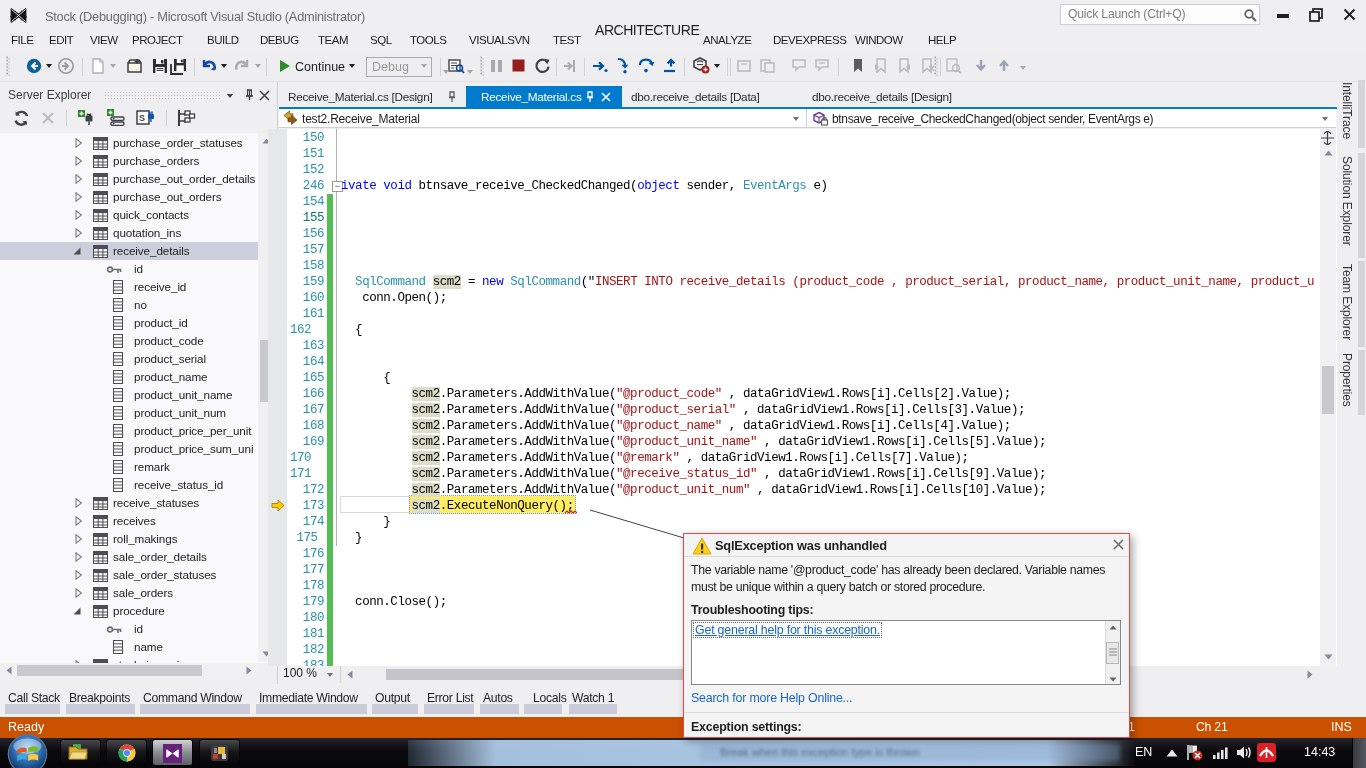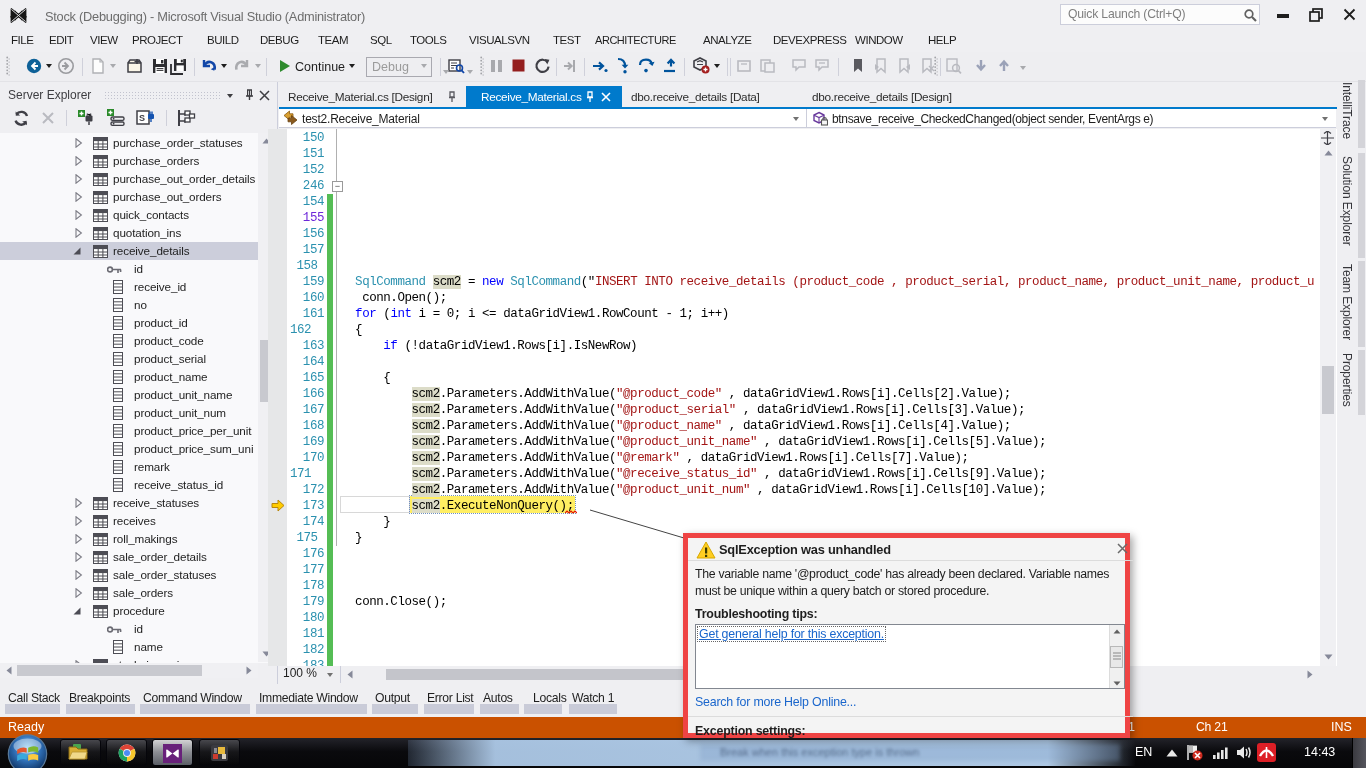--- a/index.html
+++ b/index.html
@@ -41,21 +41,21 @@
 <div class="abs" style="left:49px;top:34px;color:#1e1e1e;font-size:11.5px;letter-spacing:-0.45px">EDIT</div>
 <div class="abs" style="left:90px;top:34px;color:#1e1e1e;font-size:11.5px;letter-spacing:-0.45px">VIEW</div>
 <div class="abs" style="left:132px;top:34px;color:#1e1e1e;font-size:11.5px;letter-spacing:-0.45px">PROJECT</div>
 <div class="abs" style="left:207px;top:34px;color:#1e1e1e;font-size:11.5px;letter-spacing:-0.45px">BUILD</div>
 <div class="abs" style="left:260px;top:34px;color:#1e1e1e;font-size:11.5px;letter-spacing:-0.45px">DEBUG</div>
 <div class="abs" style="left:318px;top:34px;color:#1e1e1e;font-size:11.5px;letter-spacing:-0.45px">TEAM</div>
 <div class="abs" style="left:370px;top:34px;color:#1e1e1e;font-size:11.5px;letter-spacing:-0.45px">SQL</div>
 <div class="abs" style="left:410px;top:34px;color:#1e1e1e;font-size:11.5px;letter-spacing:-0.45px">TOOLS</div>
 <div class="abs" style="left:469px;top:34px;color:#1e1e1e;font-size:11.5px;letter-spacing:-0.45px">VISUALSVN</div>
 <div class="abs" style="left:553px;top:34px;color:#1e1e1e;font-size:11.5px;letter-spacing:-0.45px">TEST</div>
-<div class="abs" style="left:595px;top:34px;color:#1e1e1e;font-size:11px;letter-spacing:-0.45px">ARCHITECTURE</div>
+<div class="abs" style="left:595px;top:22px;color:#1e1e1e;font-size:14px;letter-spacing:-0.45px">ARCHITECTURE</div>
 <div class="abs" style="left:703px;top:34px;color:#1e1e1e;font-size:11.5px;letter-spacing:-0.45px">ANALYZE</div>
 <div class="abs" style="left:773px;top:34px;color:#1e1e1e;font-size:11.5px;letter-spacing:-0.45px">DEVEXPRESS</div>
 <div class="abs" style="left:855px;top:34px;color:#1e1e1e;font-size:11.5px;letter-spacing:-0.45px">WINDOW</div>
 <div class="abs" style="left:928px;top:34px;color:#1e1e1e;font-size:11.5px;letter-spacing:-0.45px">HELP</div>
 <div class="abs" style="left:0;top:52px;width:1366px;height:30px;background:#eeeef1;border-bottom:1px solid #e3e3e7"></div>
 <svg class="abs" style="left:6px;top:56px" width="4" height="21" viewBox="0 0 4 21">
     <circle cx="1.2" cy="1.5" r="0.9" fill="#a2a3a7"></circle>
     <circle cx="3.2" cy="3.0" r="0.9" fill="#cfcfd3"></circle>
     <circle cx="1.2" cy="4.7" r="0.9" fill="#a2a3a7"></circle>
     <circle cx="3.2" cy="6.2" r="0.9" fill="#cfcfd3"></circle>
@@ -567,36 +567,36 @@
   </svg>
 <div class="abs" style="left:832px;top:112px;color:#1e1e1e;letter-spacing:-0.35px">btnsave_receive_CheckedChanged(object sender, EventArgs e)</div>
 <div class="caret" style="left:1322px;top:117px;border-top-color:#717171"></div>
 <div class="abs" style="left:268px;top:129px;width:1233px;height:537px;background:#fff;overflow:hidden" id="code">
 <div class="abs" style="left:0;top:0;width:19px;height:537px;background:#e6e7e8"></div>
 <div class="abs mono" style="left:22px;top:1px;width:34px;text-align:right;color:#2b91af">150</div>
 <div class="abs mono" style="left:22px;top:17px;width:34px;text-align:right;color:#2b91af">151</div>
 <div class="abs mono" style="left:22px;top:33px;width:34px;text-align:right;color:#2b91af">152</div>
 <div class="abs mono" style="left:22px;top:49px;width:34px;text-align:right;color:#2b91af">246</div>
 <div class="abs mono" style="left:22px;top:65px;width:34px;text-align:right;color:#2b91af">154</div>
-<div class="abs mono" style="left:22px;top:81px;width:34px;text-align:right;color:#6d28d9">155</div>
+<div class="abs mono" style="left:22px;top:81px;width:34px;text-align:right;color:#0f766e">155</div>
 <div class="abs mono" style="left:22px;top:97px;width:34px;text-align:right;color:#2b91af">156</div>
 <div class="abs mono" style="left:22px;top:113px;width:34px;text-align:right;color:#2b91af">157</div>
-<div class="abs mono" style="left:22px;top:129px;width:34px;text-align:center;color:#2b91af">158</div>
+<div class="abs mono" style="left:22px;top:129px;width:34px;text-align:right;color:#2b91af">158</div>
 <div class="abs mono" style="left:22px;top:145px;width:34px;text-align:right;color:#2b91af">159</div>
 <div class="abs mono" style="left:22px;top:161px;width:34px;text-align:right;color:#2b91af">160</div>
 <div class="abs mono" style="left:22px;top:177px;width:34px;text-align:right;color:#2b91af">161</div>
 <div class="abs mono" style="left:22px;top:193px;width:34px;text-align:left;color:#2b91af">162</div>
 <div class="abs mono" style="left:22px;top:209px;width:34px;text-align:right;color:#2b91af">163</div>
 <div class="abs mono" style="left:22px;top:225px;width:34px;text-align:right;color:#2b91af">164</div>
 <div class="abs mono" style="left:22px;top:241px;width:34px;text-align:right;color:#2b91af">165</div>
 <div class="abs mono" style="left:22px;top:257px;width:34px;text-align:right;color:#2b91af">166</div>
 <div class="abs mono" style="left:22px;top:273px;width:34px;text-align:right;color:#2b91af">167</div>
 <div class="abs mono" style="left:22px;top:289px;width:34px;text-align:right;color:#2b91af">168</div>
 <div class="abs mono" style="left:22px;top:305px;width:34px;text-align:right;color:#2b91af">169</div>
-<div class="abs mono" style="left:22px;top:321px;width:34px;text-align:right;color:#2b91af">170</div>
+<div class="abs mono" style="left:22px;top:321px;width:34px;text-align:left;color:#2b91af">170</div>
 <div class="abs mono" style="left:22px;top:337px;width:34px;text-align:left;color:#2b91af">171</div>
 <div class="abs mono" style="left:22px;top:353px;width:34px;text-align:right;color:#2b91af">172</div>
 <div class="abs mono" style="left:22px;top:369px;width:34px;text-align:right;color:#2b91af">173</div>
 <div class="abs mono" style="left:22px;top:385px;width:34px;text-align:right;color:#2b91af">174</div>
 <div class="abs mono" style="left:22px;top:401px;width:34px;text-align:center;color:#2b91af">175</div>
 <div class="abs mono" style="left:22px;top:417px;width:34px;text-align:right;color:#2b91af">176</div>
 <div class="abs mono" style="left:22px;top:433px;width:34px;text-align:right;color:#2b91af">177</div>
 <div class="abs mono" style="left:22px;top:449px;width:34px;text-align:right;color:#2b91af">178</div>
 <div class="abs mono" style="left:22px;top:465px;width:34px;text-align:right;color:#2b91af">179</div>
 <div class="abs mono" style="left:22px;top:481px;width:34px;text-align:right;color:#2b91af">180</div>
@@ -605,25 +605,24 @@
 <div class="abs mono" style="left:22px;top:529px;width:34px;text-align:right;color:#2b91af">183</div>
 <div class="abs" style="left:59px;top:65px;width:6px;height:472px;background:#55bd55"></div>
 <div class="abs" style="left:72px;top:367px;width:70px;height:17px;background:#fff;border:1px solid #d8d8d8"></div>
 <div class="abs" style="left:142px;top:367px;width:165px;height:17px;background:#ffee62;outline:1px dotted #7090c0"></div>
 <svg class="abs" style="left:3px;top:370px" width="14" height="13">
       <path d="M1,4.5 L7,4.5 L7,1 L13,6.5 L7,12 L7,8.5 L1,8.5 Z" fill="#ffcc00" stroke="#b8860b" stroke-width="1"></path>
     </svg>
 <div class="abs" style="left:68px;top:0;width:1px;height:52px;background:#b0b0b0"></div>
 <div class="abs" style="left:68px;top:62px;width:1px;height:355px;background:#b0b0b0"></div>
 <div class="abs" style="left:64px;top:52px;width:11px;height:11px;border:1px solid #9a9a9a;background:#fff;font-size:9px;line-height:9px;text-align:center;color:#444">−</div>
+<div class="abs mono" style="left:73px;top:49px"><span class="kw">ivate void</span> btnsave_receive_CheckedChanged(<span class="kw">object</span> sender, <span class="ty">EventArgs</span> e)</div>
 <div class="abs mono" style="left:73px;top:145px">  <span class="ty">SqlCommand</span> <span class="hl">scm2</span> = <span class="kw">new</span> <span class="ty">SqlCommand</span>("<span class="st">INSERT INTO receive_details (product_code , product_serial, product_name, product_unit_name, product_u</span></div>
 <div class="abs mono" style="left:73px;top:161px">   conn.Open();</div>
-<div class="abs mono" style="left:73px;top:177px">  <span class="kw">for</span> (<span class="kw">int</span> i = 0; i &lt;= dataGridView1.RowCount - 1; i++)</div>
 <div class="abs mono" style="left:73px;top:193px">  {</div>
-<div class="abs mono" style="left:73px;top:209px">      <span class="kw">if</span> (!dataGridView1.Rows[i].IsNewRow)</div>
 <div class="abs mono" style="left:73px;top:241px">      {</div>
 <div class="abs mono" style="left:73px;top:257px">          <span class="hl">scm2</span>.Parameters.AddWithValue(<span class="st">"@product_code"</span> , dataGridView1.Rows[i].Cells[2].Value);</div>
 <div class="abs mono" style="left:73px;top:273px">          <span class="hl">scm2</span>.Parameters.AddWithValue(<span class="st">"@product_serial"</span> , dataGridView1.Rows[i].Cells[3].Value);</div>
 <div class="abs mono" style="left:73px;top:289px">          <span class="hl">scm2</span>.Parameters.AddWithValue(<span class="st">"@product_name"</span> , dataGridView1.Rows[i].Cells[4].Value);</div>
 <div class="abs mono" style="left:73px;top:305px">          <span class="hl">scm2</span>.Parameters.AddWithValue(<span class="st">"@product_unit_name"</span> , dataGridView1.Rows[i].Cells[5].Value);</div>
 <div class="abs mono" style="left:73px;top:321px">          <span class="hl">scm2</span>.Parameters.AddWithValue(<span class="st">"@remark"</span> , dataGridView1.Rows[i].Cells[7].Value);</div>
 <div class="abs mono" style="left:73px;top:337px">          <span class="hl">scm2</span>.Parameters.AddWithValue(<span class="st">"@receive_status_id"</span> , dataGridView1.Rows[i].Cells[9].Value);</div>
 <div class="abs mono" style="left:73px;top:353px">          <span class="hl">scm2</span>.Parameters.AddWithValue(<span class="st">"@product_unit_num"</span> , dataGridView1.Rows[i].Cells[10].Value);</div>
 <div class="abs mono" style="left:73px;top:369px">          <span class="hl">scm2</span>.ExecuteNonQuery();</div>
 <div class="abs mono" style="left:73px;top:385px">      }</div>
@@ -761,21 +760,21 @@
 <svg class="abs" style="left:1257px;top:743px" width="19" height="19">
     <rect x="0" y="0" width="19" height="19" rx="3" fill="#dd1f26"></rect>
     <path d="M3,13 Q9.5,2 16,13" fill="none" stroke="#fff" stroke-width="2.4"></path>
     <path d="M9.5,4 L9.5,15" stroke="#fff" stroke-width="1.6"></path>
   </svg>
 <div class="abs" style="left:1304px;top:745px;font-size:12.5px;color:#fff">14:43</div>
 <div class="abs" style="left:1352px;top:738px;width:14px;height:30px;background:linear-gradient(90deg,#3a3a40,#55555d);border-left:1px solid #000"></div>
 <svg class="abs" style="left:0;top:0;pointer-events:none" width="1366" height="768">
     <line x1="590" y1="510" x2="684" y2="538" stroke="#444" stroke-width="1"></line>
   </svg>
-<div class="abs" style="left:683px;top:533px;width:447px;height:205px;background:#f4f4f4;border:5px solid #ef4444;box-shadow:3px 3px 8px rgba(0,0,0,0.35)">
+<div class="abs" style="left:683px;top:533px;width:447px;height:205px;background:#f4f4f4;border:1px solid #ef4444;box-shadow:3px 3px 8px rgba(0,0,0,0.35)">
 <svg class="abs" style="left:8px;top:3px" width="20" height="18">
       <path d="M10,1 L19,17 L1,17 Z" fill="#ffce21" stroke="#d8a800" stroke-width="1"></path>
       <rect x="9" y="6.5" width="2.2" height="6" fill="#3a3a00"></rect>
       <rect x="9" y="13.8" width="2.2" height="2.2" fill="#3a3a00"></rect>
     </svg>
 <div class="abs" style="left:31px;top:4px;font-size:12.8px;letter-spacing:-0.2px;font-weight:bold;color:#1e1e1e">SqlException was unhandled</div>
 <svg class="abs" style="left:429px;top:5px" width="11" height="11">
       <path d="M1,1 L10,10 M10,1 L1,10" stroke="#6a6a6a" stroke-width="1.5"></path>
     </svg>
 <div class="abs" style="left:0;top:22px;width:445px;height:1px;background:#dcdcdc"></div>

